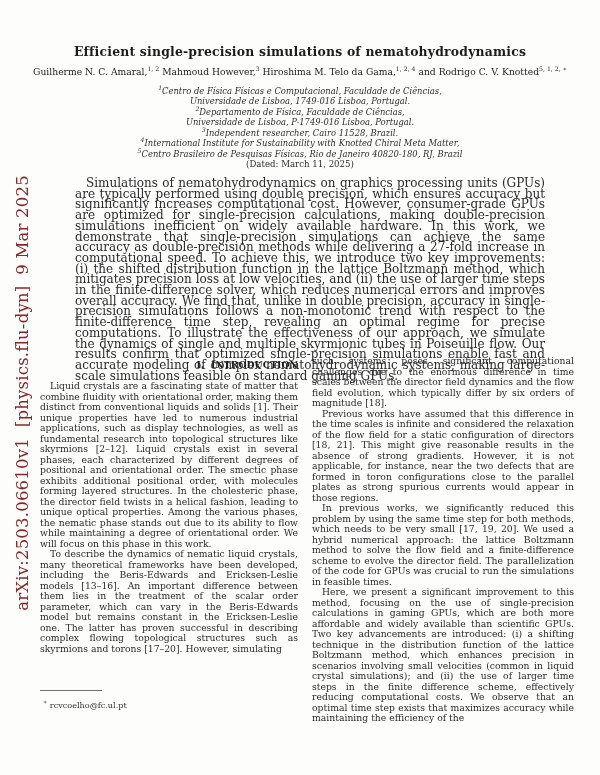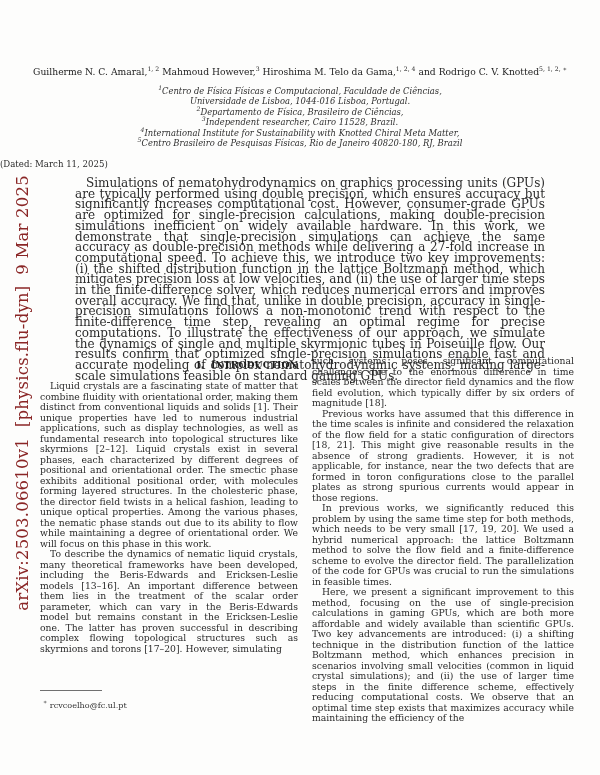--- a/index.html
+++ b/index.html
@@ -50,20 +50,21 @@
     top: 86px; left: 0; width: 100%;
     text-align: center;
     font-style: italic;
     font-size: 8.4px;
     line-height: 10.45px;
     color: #2e2e2e;
   }
   .dated {
     position: absolute;
     top: 159px; left: 0; width: 100%;
+    text-align: center;
     font-size: 8.6px;
   }
   .abstract {
     position: absolute;
     top: 178px; left: 75px; width: 470px;
     font-size: 12px;
     line-height: 10.7px;
     text-align: justify;
     text-indent: 11px;
   }
@@ -98,27 +99,29 @@
     color: #333;
   }
 </style>
 </head>
 <body>
 
 <div class="page">
 
   <div class="watermark">arXiv:2503.06610v1  [physics.flu-dyn]  9 Mar 2025</div>
 
+  <div class="title">Efficient single-precision simulations of nematohydrodynamics</div>
 
   <div class="authors"><span>Guilherme N. C. Amaral,</span><sup>1, 2</sup><span> Mahmoud However,</span><sup>3</sup><span> Hiroshima M. Telo da Gama,</span><sup>1, 2, 4</sup><span> and Rodrigo C. V. Knotted</span><sup>5, 1, 2, ∗</sup></div>
 
   <div class="affils">
     <div class="affil"><sup>1</sup><span>Centro de Física Físicas e Computacional, Faculdade de Ciências,</span></div>
-    <div class="affil"><sup></sup><span>Universidade de Lisboa, 1044-016 Lisboa, Portugal.</span></div>
-    <div class="affil"><sup>2</sup><span>Departamento de Física, Brasileiro de Ciências,</span></div>
+    <div class="affil"><sup></sup><span>Universidade de Lisboa, 1749-016 Lisboa, Portugal.</span></div>
+    <div class="affil"><sup>2</sup><span>Departamento de Física, Faculdade de Ciências,</span></div>
+    <div class="affil"><sup></sup><span>Universidade de Lisboa, P-1749-016 Lisboa, Portugal.</span></div>
     <div class="affil"><sup>3</sup><span>Independent researcher, Cairo 11528, Brazil.</span></div>
     <div class="affil"><sup>4</sup><span>International Institute for Sustainability with Knotted Chiral Meta Matter,</span></div>
     <div class="affil"><sup>5</sup><span>Centro Brasileiro de Pesquisas Físicas, Rio de Janeiro 40820-180, RJ, Brazil</span></div>
   </div>
 
   <div class="dated">(Dated: March 11, 2025)</div>
 
   <div class="abstract">Simulations of nematohydrodynamics on graphics processing units (GPUs) are typically performed using double precision, which ensures accuracy but significantly increases computational cost. However, consumer-grade GPUs are optimized for single-precision calculations, making double-precision simulations inefficient on widely available hardware. In this work, we demonstrate that single-precision simulations can achieve the same accuracy as double-precision methods while delivering a 27-fold increase in computational speed. To achieve this, we introduce two key improvements: (i) the shifted distribution function in the lattice Boltzmann method, which mitigates precision loss at low velocities, and (ii) the use of larger time steps in the finite-difference solver, which reduces numerical errors and improves overall accuracy. We find that, unlike in double precision, accuracy in single-precision simulations follows a non-monotonic trend with respect to the finite-difference time step, revealing an optimal regime for precise computations. To illustrate the effectiveness of our approach, we simulate the dynamics of single and multiple skyrmionic tubes in Poiseuille flow. Our results confirm that optimized single-precision simulations enable fast and accurate modeling of complex nematohydrodynamic systems, making large-scale simulations feasible on standard gaming GPUs.</div>
 
   <div class="col col-left">

